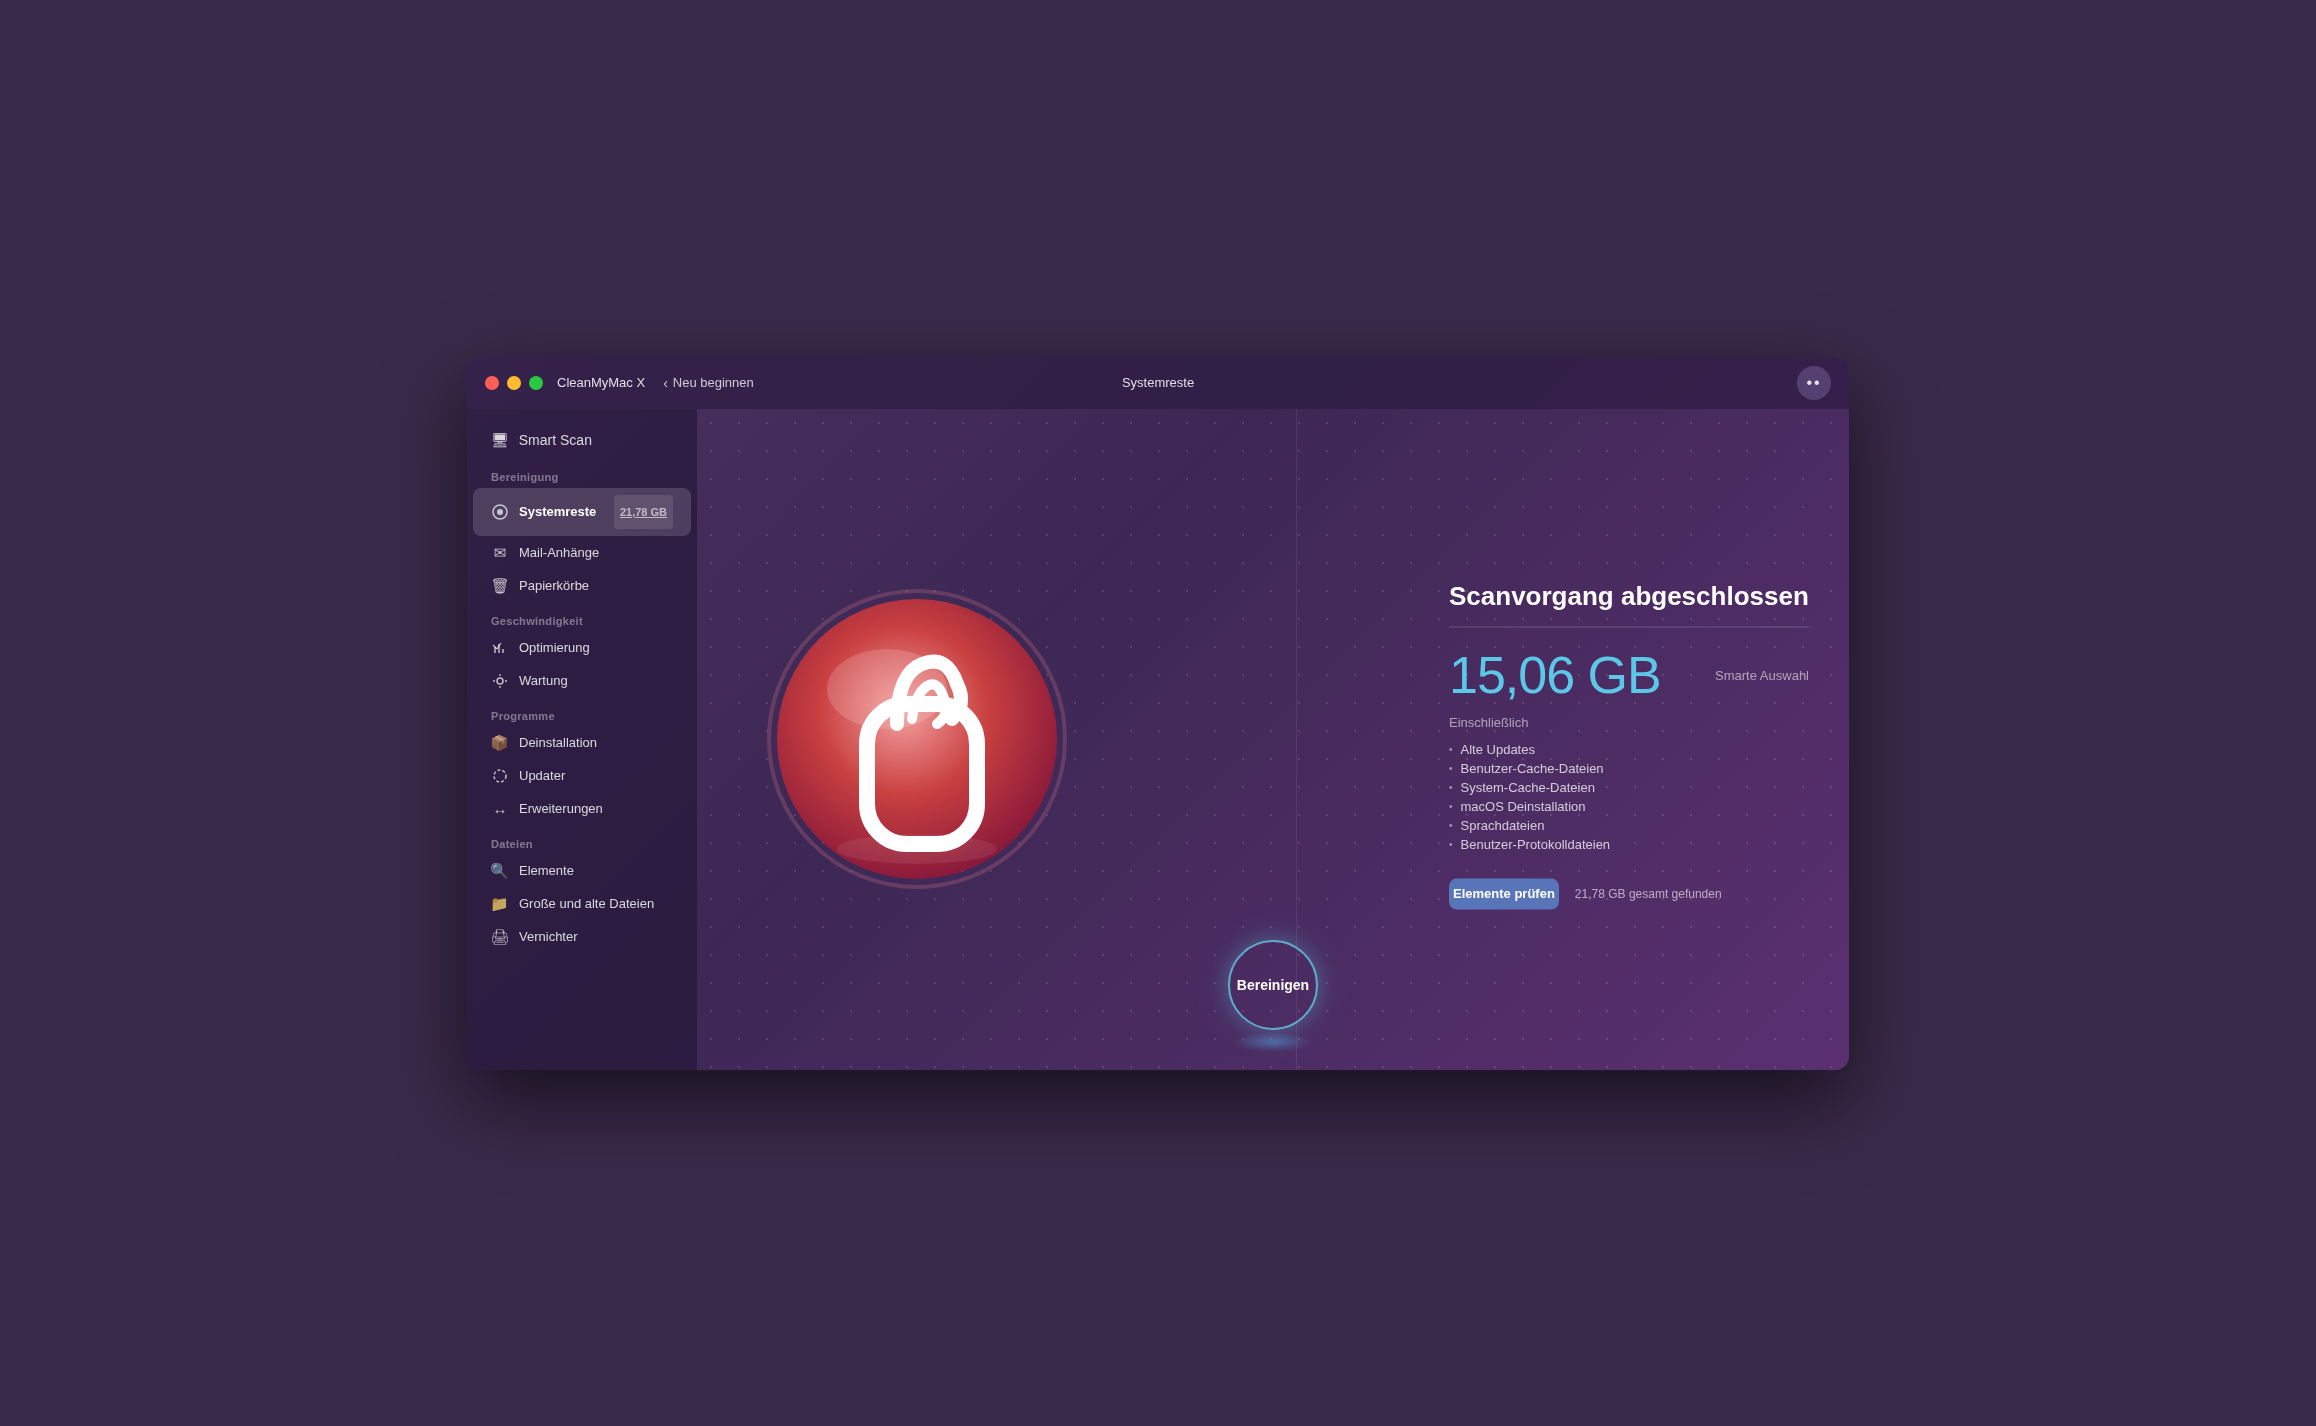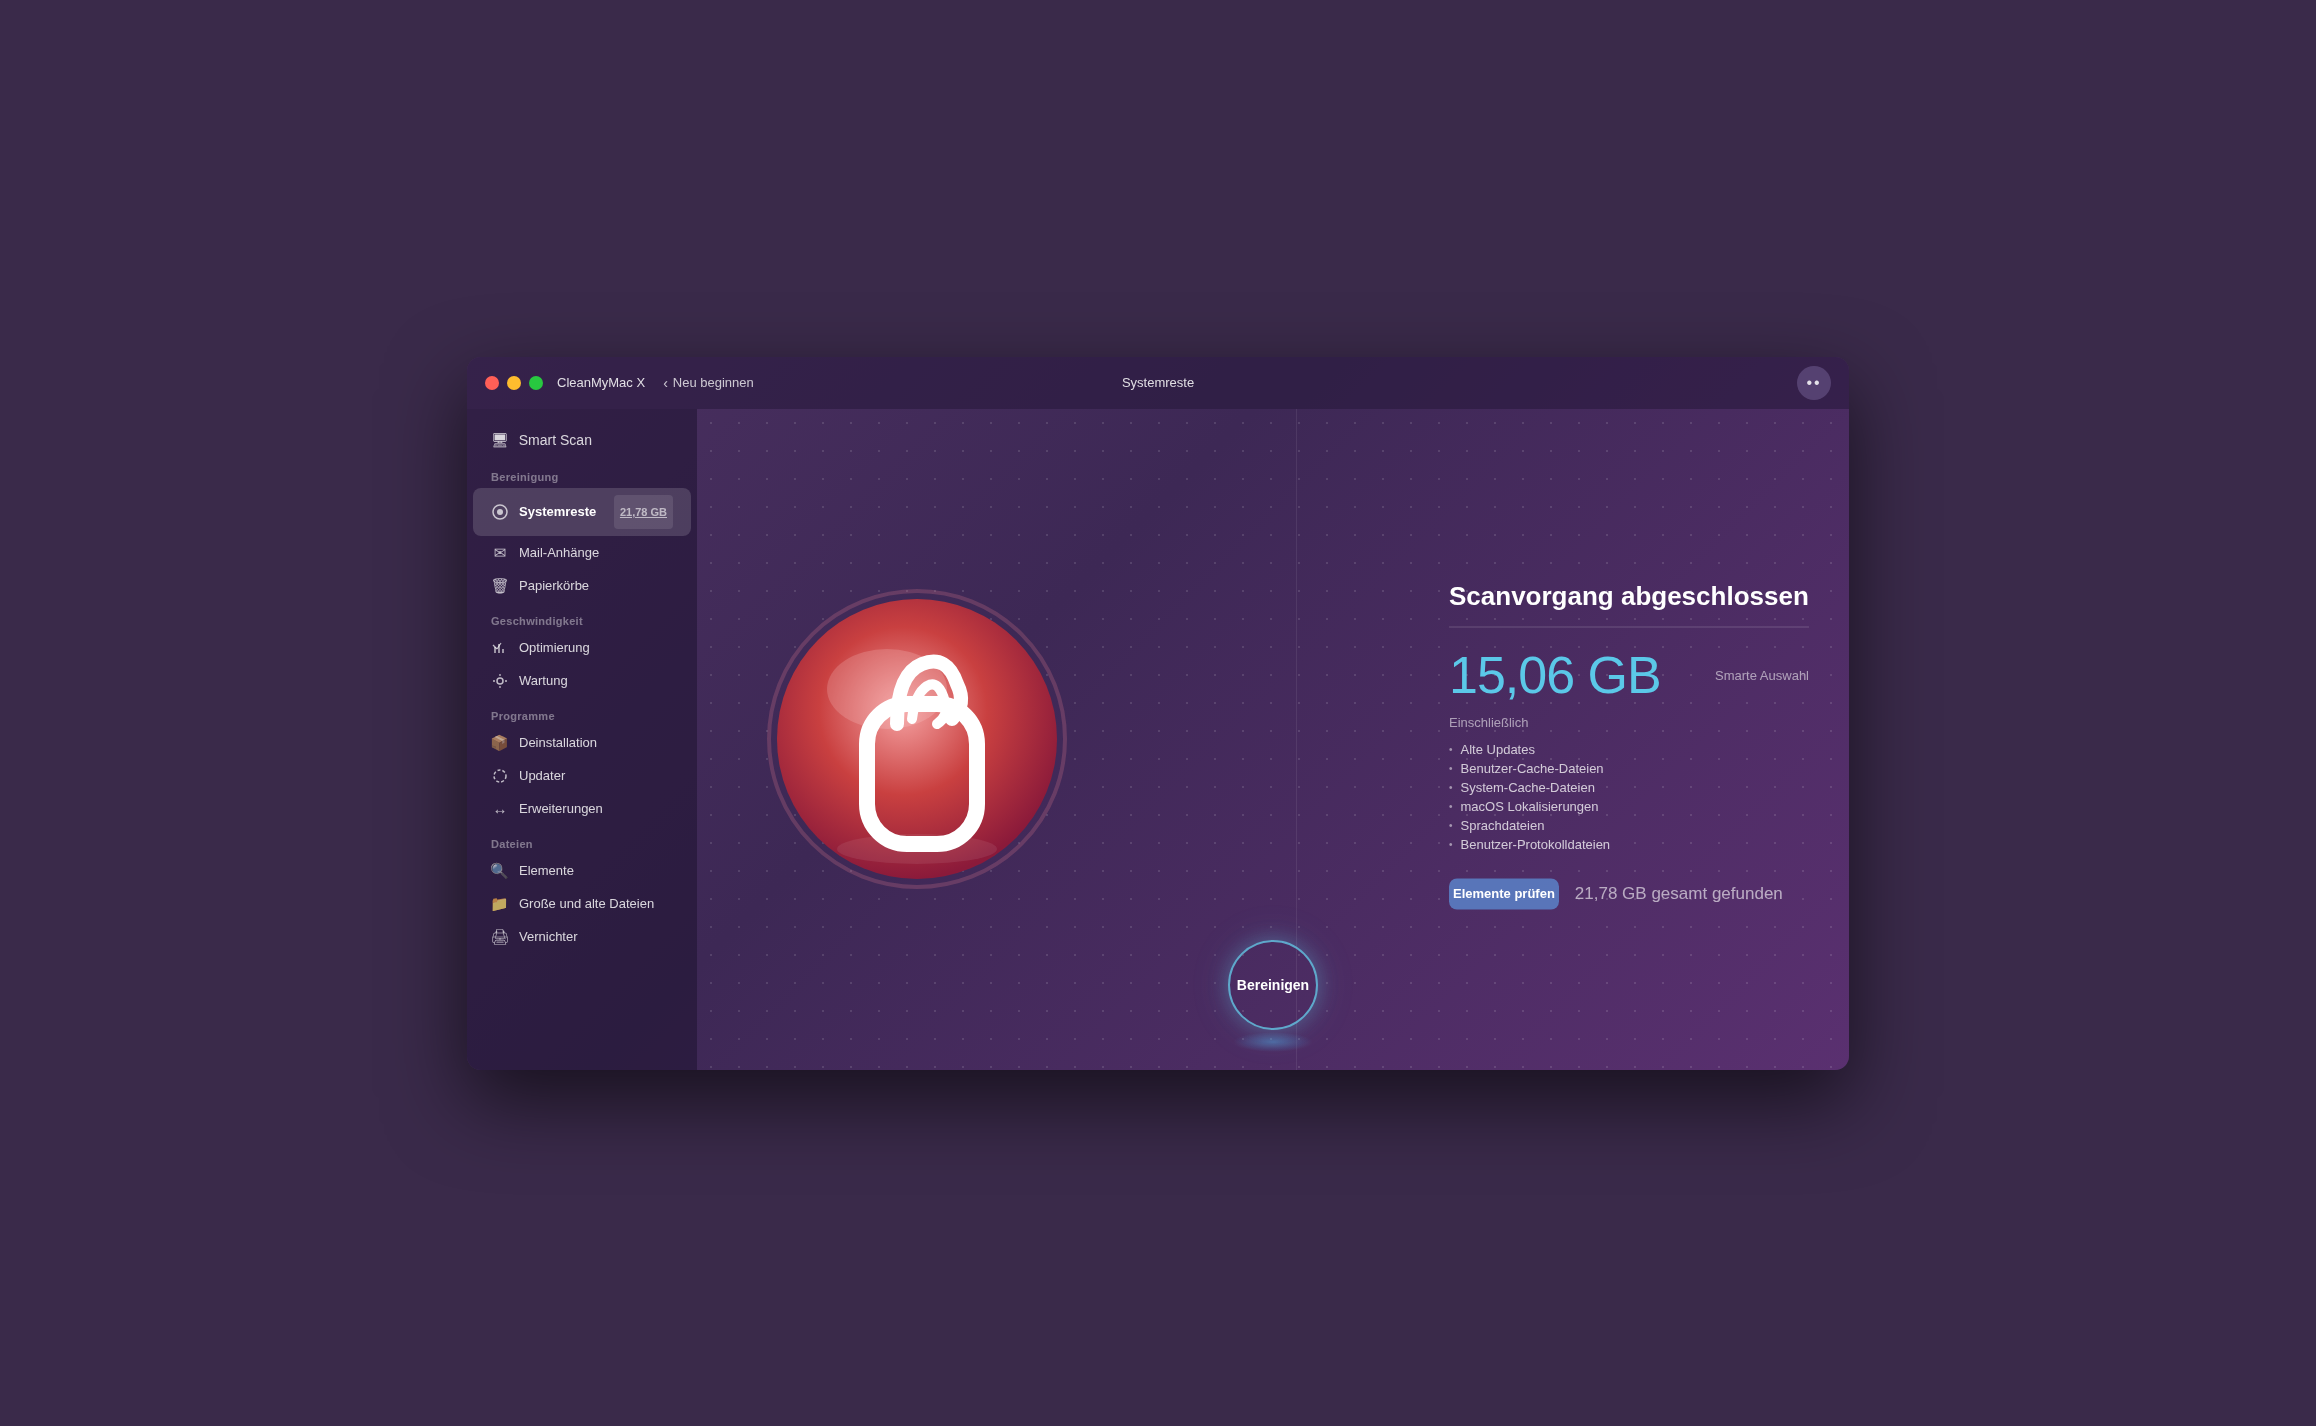--- a/index.html
+++ b/index.html
@@ -308,21 +308,21 @@
       border: none;
       padding: 8px 4px;
       border-radius: 8px;
       font-size: 13px;
       font-weight: 600;
       cursor: pointer;
     }
 
     .total-found-label {
       color: rgba(255,255,255,0.6);
-      font-size: 17px;
+      font-size: 12px;
     }
 
     
     .bereinigen-area {
       position: absolute;
       bottom: 18px;
       left: 50%;
       transform: translateX(-50%);
       display: flex;
       flex-direction: column;
@@ -517,21 +517,21 @@
           <span class="size-number">15,06 GB</span>
           <span class="smart-selection-label">Smarte Auswahl</span>
         </div>
 
         <div class="einschliesslich-label">Einschließlich</div>
 
         <ul class="items-list">
           <li>Alte Updates</li>
           <li>Benutzer-Cache-Dateien</li>
           <li>System-Cache-Dateien</li>
-          <li>macOS Lokalisierungen</li>
+          <li>macOS Deinstallation</li>
           <li>Sprachdateien</li>
           <li>Benutzer-Protokolldateien</li>
         </ul>
 
         <div class="action-row">
           <button class="btn-pruefen">Elemente prüfen</button>
           <span class="total-found-label">21,78 GB gesamt gefunden</span>
         </div>
       </div>
 

